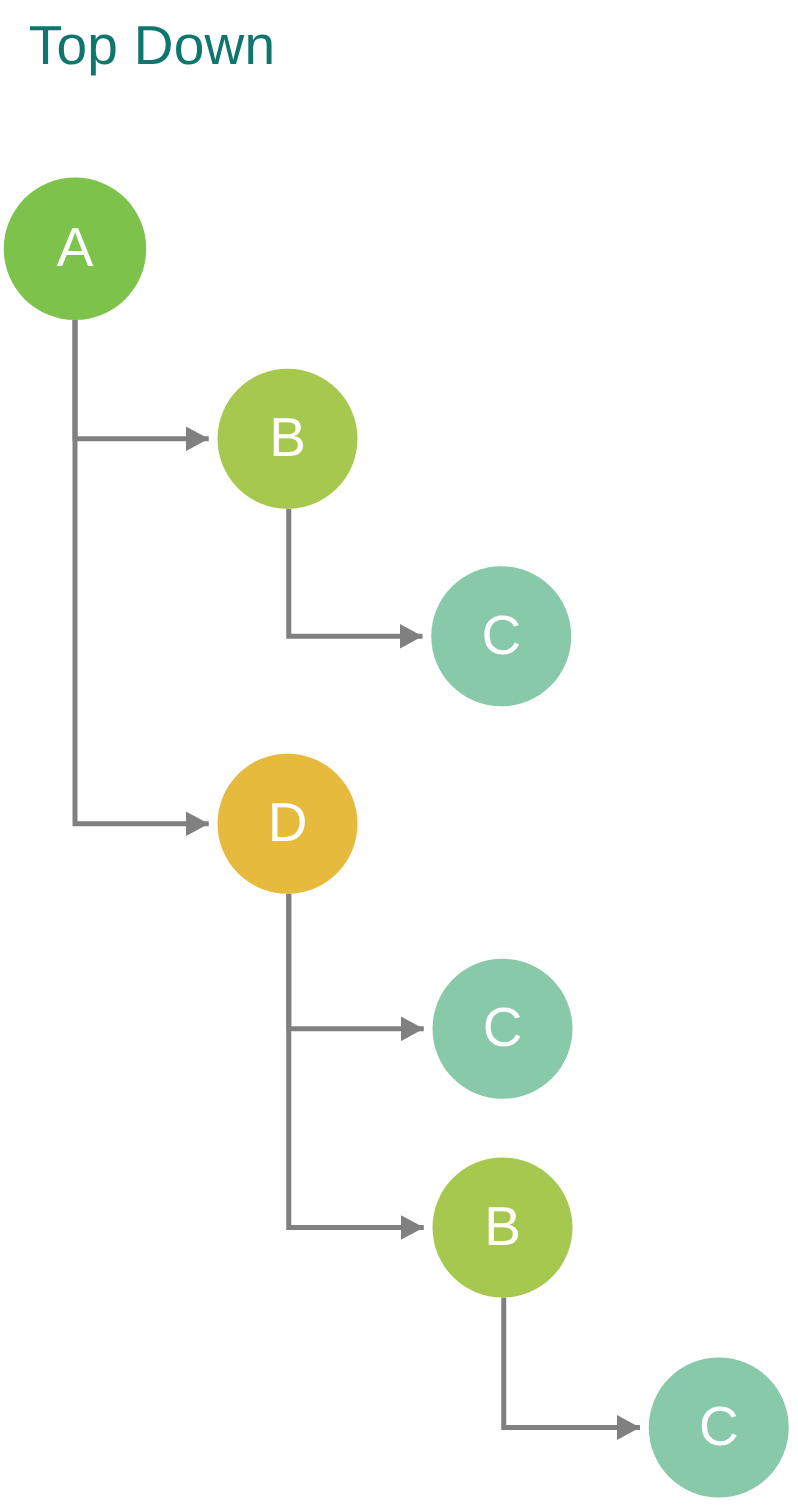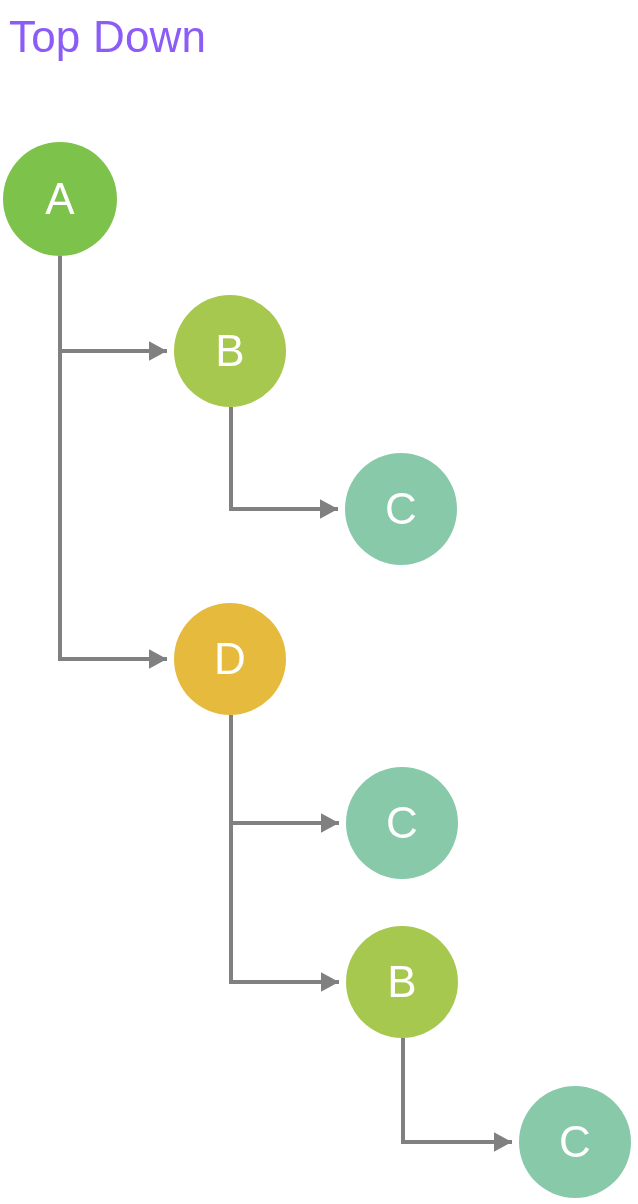--- a/index.html
+++ b/index.html
@@ -53,21 +53,21 @@
     color: #ffffff;
     line-height: 1;
     user-select: none;
   }
 </style>
 </head>
 <body>
 
 <div id="canvas" style="width: 638px; height: 1204px; background: rgb(255, 255, 255);">
 
-  <div id="diagram-title" style="left: 9px; top: 14px; font-size: 44px; color: #8b5cf6;">Top Down</div>
+  <div id="diagram-title" style="left: 23px; top: 14px; font-size: 44px; color: #0f766e;">Top Down</div>
 
   <svg id="edge-layer" viewBox="0 0 638 1204" xmlns="http://www.w3.org/2000/svg">
     <defs>
       <marker id="arrowhead" markerWidth="5" markerHeight="5" refX="4.6" refY="2.5" orient="auto" markerUnits="strokeWidth">
         <path d="M 0 0 L 4.6 2.5 L 0 5 z" fill="#808080"></path>
       </marker>
     </defs>
     <g id="edge-group">
         <path d="M 60 256 L 60 351 L 167 351" fill="none" stroke="#808080" stroke-width="4" stroke-linecap="butt" stroke-linejoin="miter" marker-end="url(#arrowhead)"></path>
         <path d="M 60 256 L 60 659 L 167 659" fill="none" stroke="#808080" stroke-width="4" stroke-linecap="butt" stroke-linejoin="miter" marker-end="url(#arrowhead)"></path>

